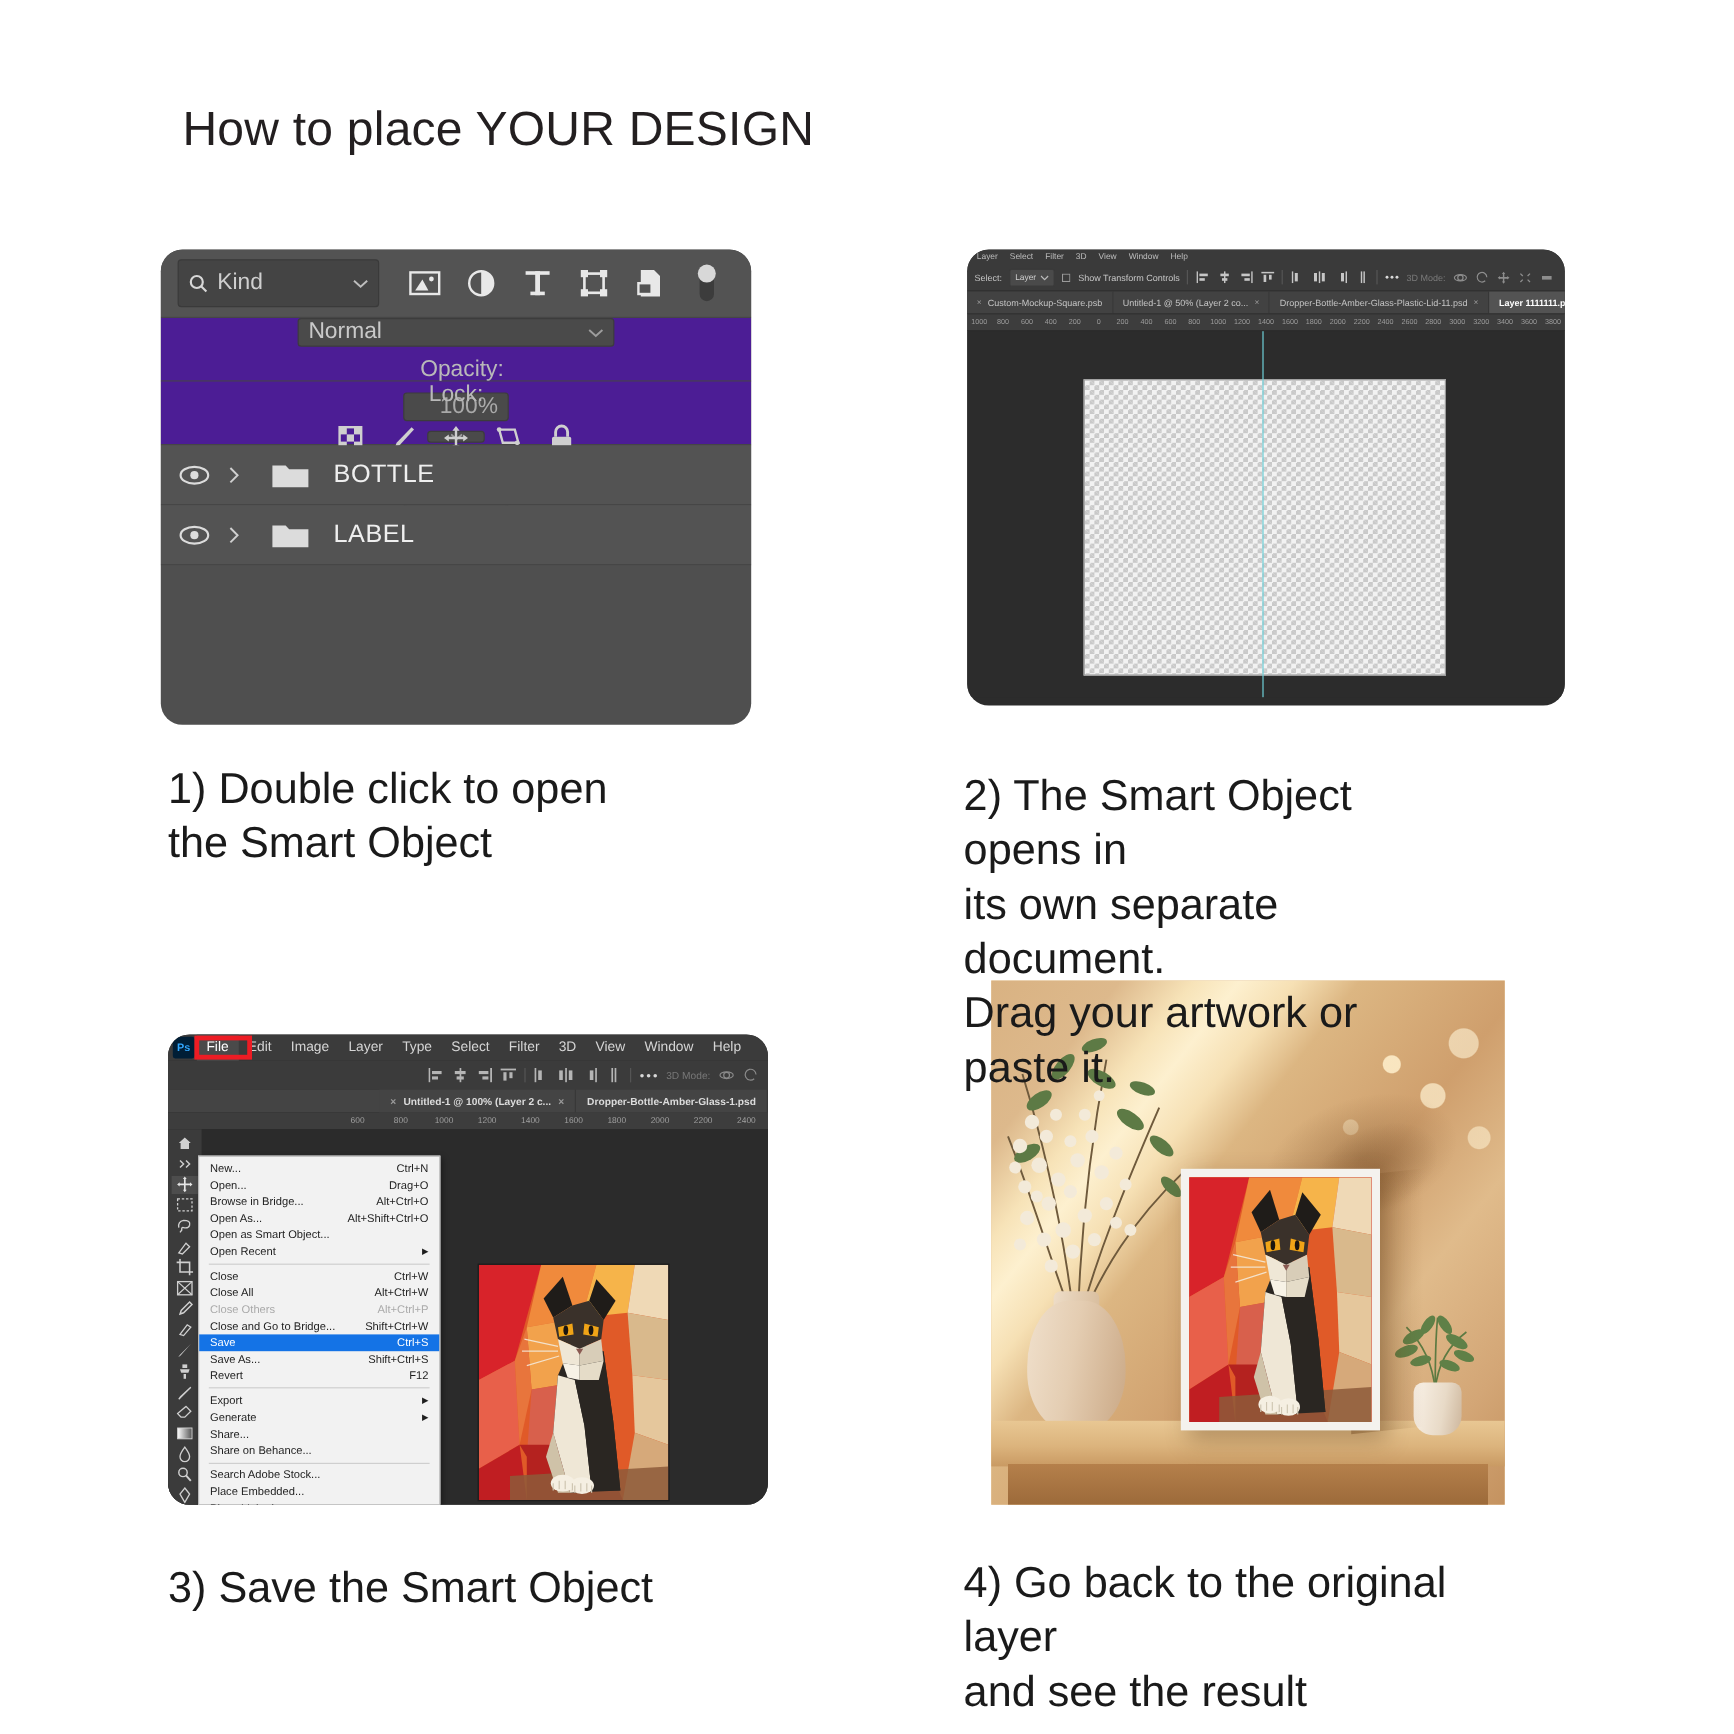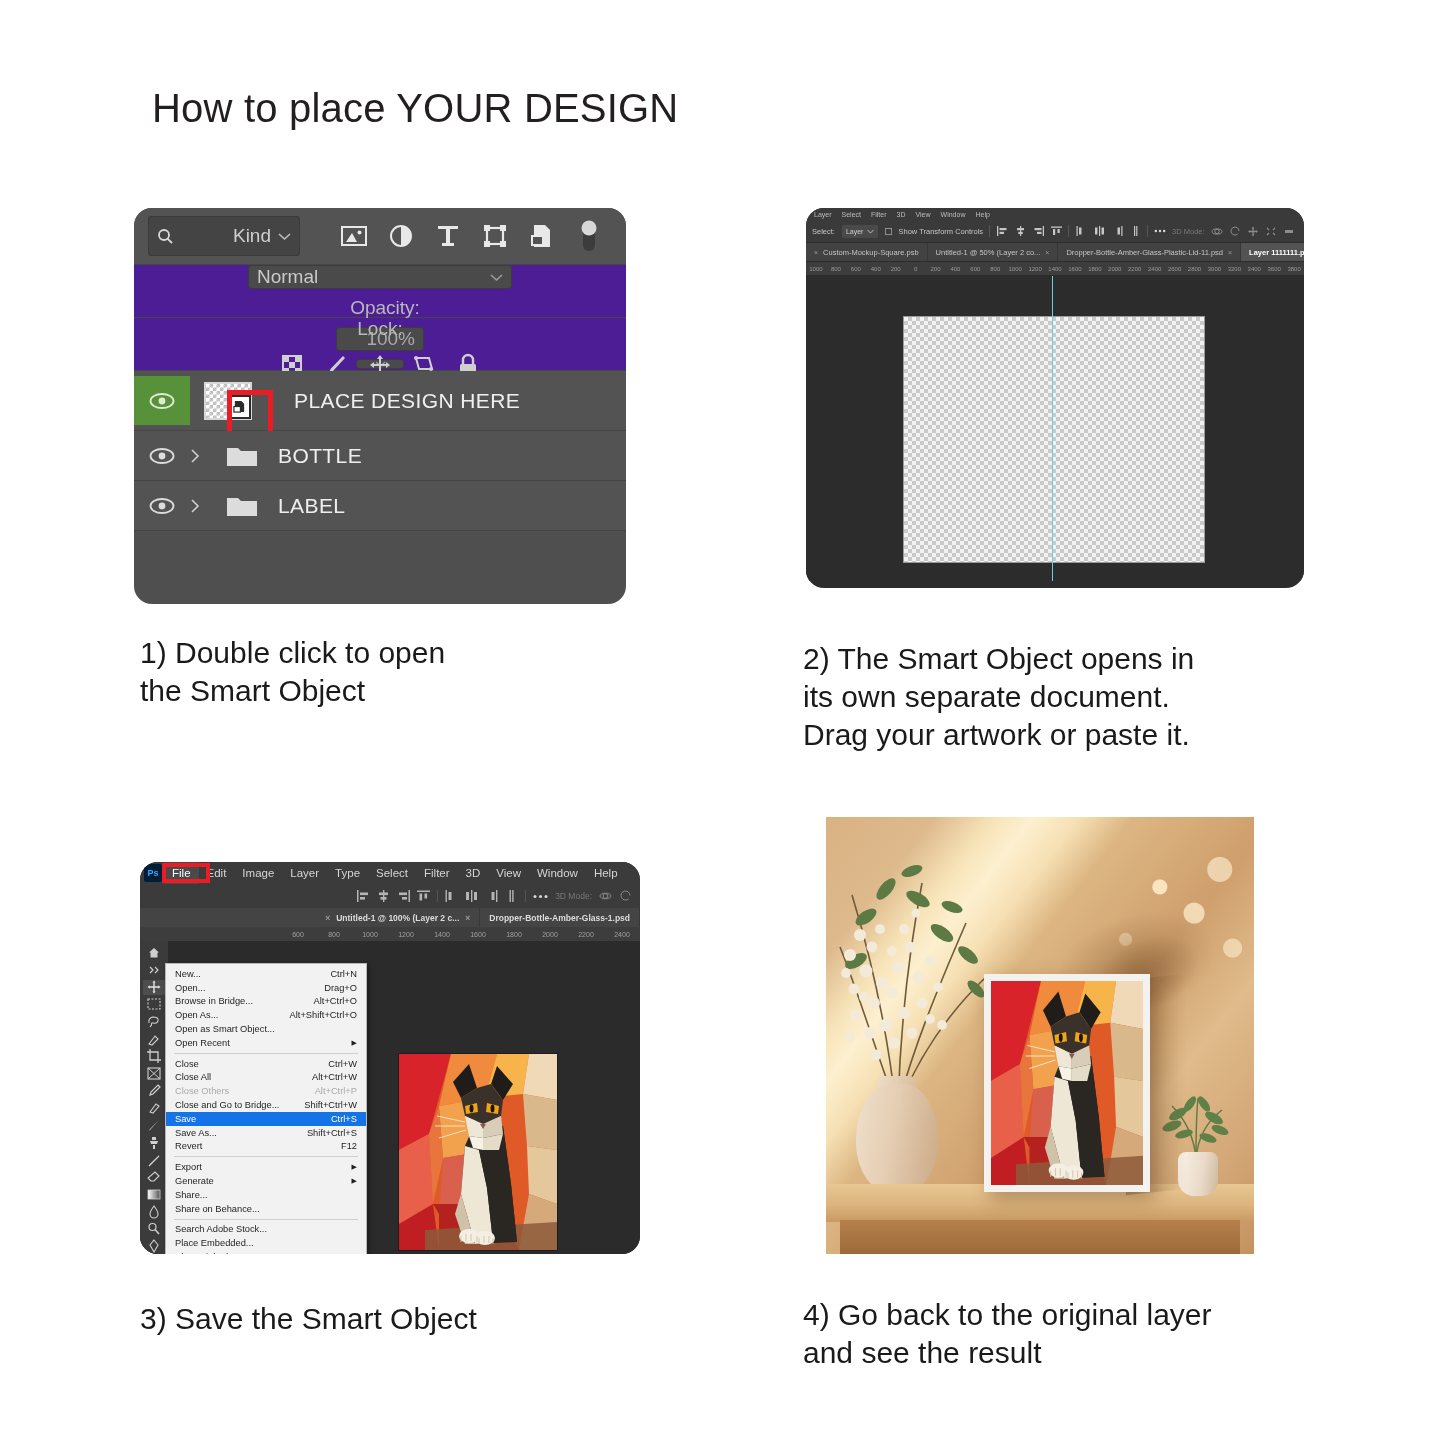--- a/index.html
+++ b/index.html
@@ -13,21 +13,21 @@
 
   
   .page-title{
     position:absolute;left:152px;top:86px;
     font-size:40px;font-weight:400;color:#231f20;
     letter-spacing:.2px;white-space:nowrap;
   }
 
   
   .caption{
-    position:absolute;color:#1a1a1a;font-size:30px;line-height:1.26;
+    position:absolute;color:#1a1a1a;font-size:36px;line-height:1.26;
     font-weight:400;white-space:pre-line;
   }
   .cap1{left:140px;top:634px;}
   .cap2{left:803px;top:640px;}
   .cap3{left:140px;top:1300px;}
   .cap4{left:803px;top:1296px;}
 
   
   .panel1{
     position:absolute;left:134px;top:208px;width:492px;height:396px;
@@ -37,21 +37,21 @@
   .p1-tab{
     height:56px;display:flex;align-items:center;padding:0 22px;
     font-size:22px;color:#d8d8d8;font-weight:700;
   }
   .p1-tab.active{background:#535353;color:#ffffff;}
   .p1-tab.inactive{background:#464646;color:#cfcfcf;font-weight:700;}
   .p1-tabfill{flex:1;height:56px;background:#535353;}
 
   .p1-filter{
     height:56px;background:#535353;display:flex;align-items:center;
-    padding:0 14px;gap:16px;border-bottom:1px solid #464646;text-align:right;
+    padding:0 14px;gap:0px;border-bottom:1px solid #464646;
   }
   .kind-box{
     width:180px;height:38px;background:#444;border:1px solid #3a3a3a;border-radius:3px;
     display:flex;align-items:center;padding:0 8px;gap:7px;color:#cfcfcf;font-size:19px;
   }
   .kind-box .lbl{flex:1;}
   .p1-icons{display:flex;align-items:center;gap:0;margin-left:14px;}
   .p1-icons .ic{width:47px;height:40px;display:flex;align-items:center;justify-content:center;}
 
   .p1-row{
@@ -395,40 +395,20 @@
       </div>
       <span style="margin-left:12px;">Fill:</span>
       <div class="sel-box num-box">100%</div>
       <div class="sel-box dd-box">
         <svg width="11" height="8" viewBox="0 0 11 8">
             <polyline points="1,2 5.5,6 10,2" fill="none" stroke="#9d9d9d" stroke-width="1.5"></polyline>
           </svg>
       </div>
     </div>
 
-    <div class="layer-row" style="height:59px;">
-      <div class="eye-cell sel">
-        <svg width="26" height="18" viewBox="0 0 26 18">
-            <ellipse cx="13" cy="9" rx="11.5" ry="7" fill="none" stroke="#dfe9d4" stroke-width="1.8"></ellipse>
-            <circle cx="13" cy="9" r="3.4" fill="#dfe9d4"></circle>
-          </svg>
-      </div>
-      <div class="thumb-wrap" style="width:76px;">
-        <div class="checker-thumb">
-          <div class="so-badge">
-            <svg width="13" height="13" viewBox="0 0 14 14">
-                <path d="M2 1 h7 l3 3 v9 H2 Z" fill="#2b2b2b"></path>
-                <rect x="1" y="7" width="7" height="6" fill="#ffffff" stroke="#2b2b2b" stroke-width="1.3"></rect>
-              </svg>
-          </div>
-        </div>
-        <div class="redbox" style="left:37px;top:8px;width:46px;height:46px;"></div>
-      </div>
-      <div class="layer-name" style="margin-left:28px;">PLACE DESIGN HERE</div>
-    </div>
 
     <div class="layer-row">
       <div class="eye-cell">
         <svg width="26" height="18" viewBox="0 0 26 18">
             <ellipse cx="13" cy="9" rx="11.5" ry="7" fill="none" stroke="#dcdcdc" stroke-width="1.8"></ellipse>
             <circle cx="13" cy="9" r="3.4" fill="#dcdcdc"></circle>
           </svg>
       </div>
       <div class="arrow-cell">
         <svg width="10" height="14" viewBox="0 0 10 14">

